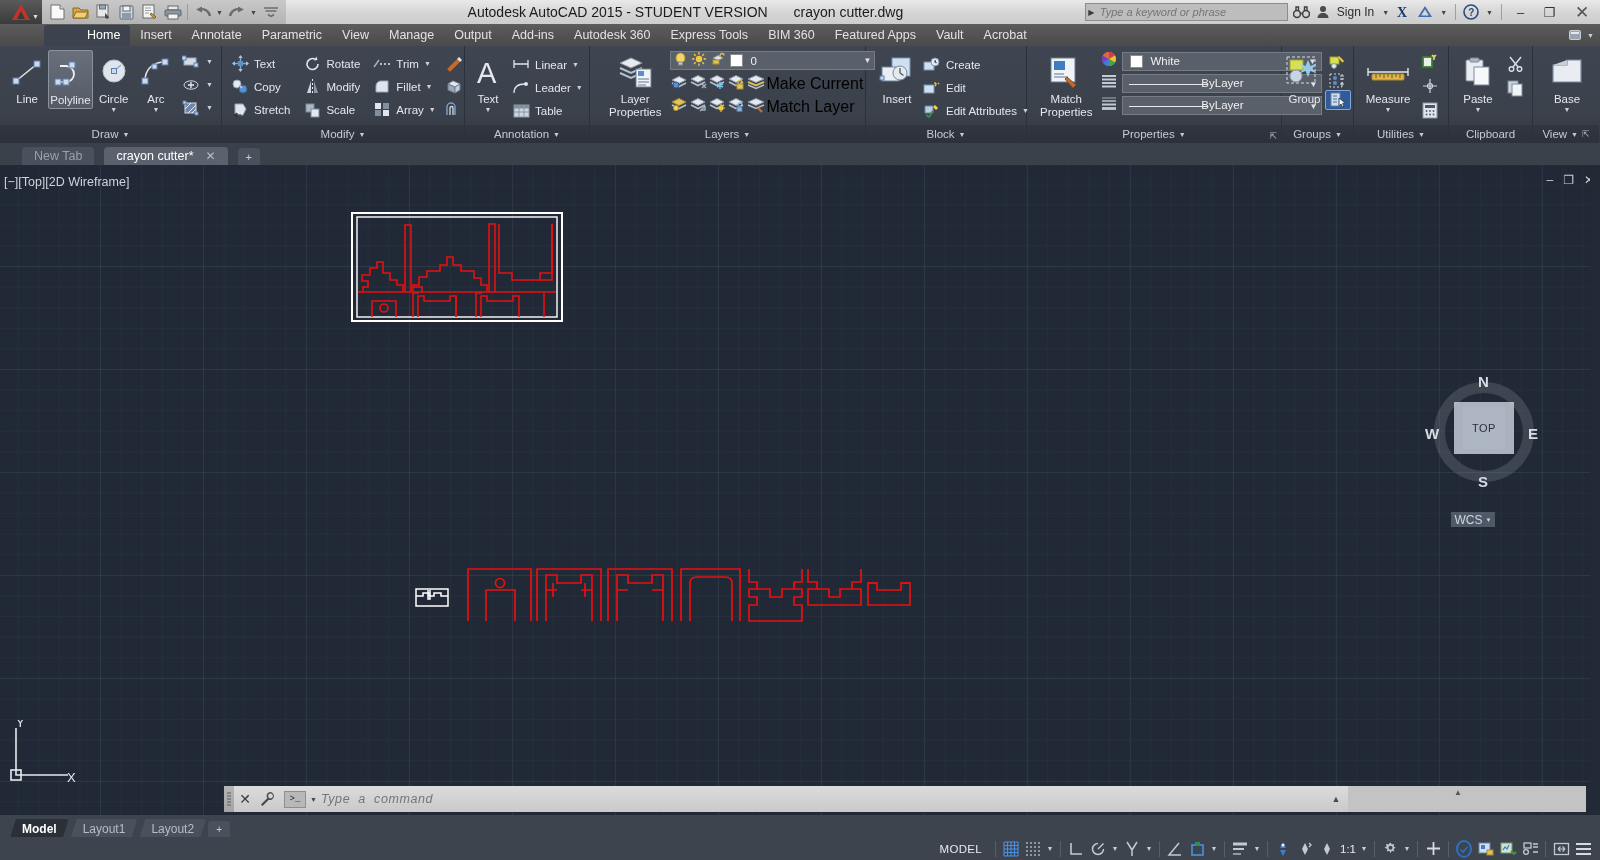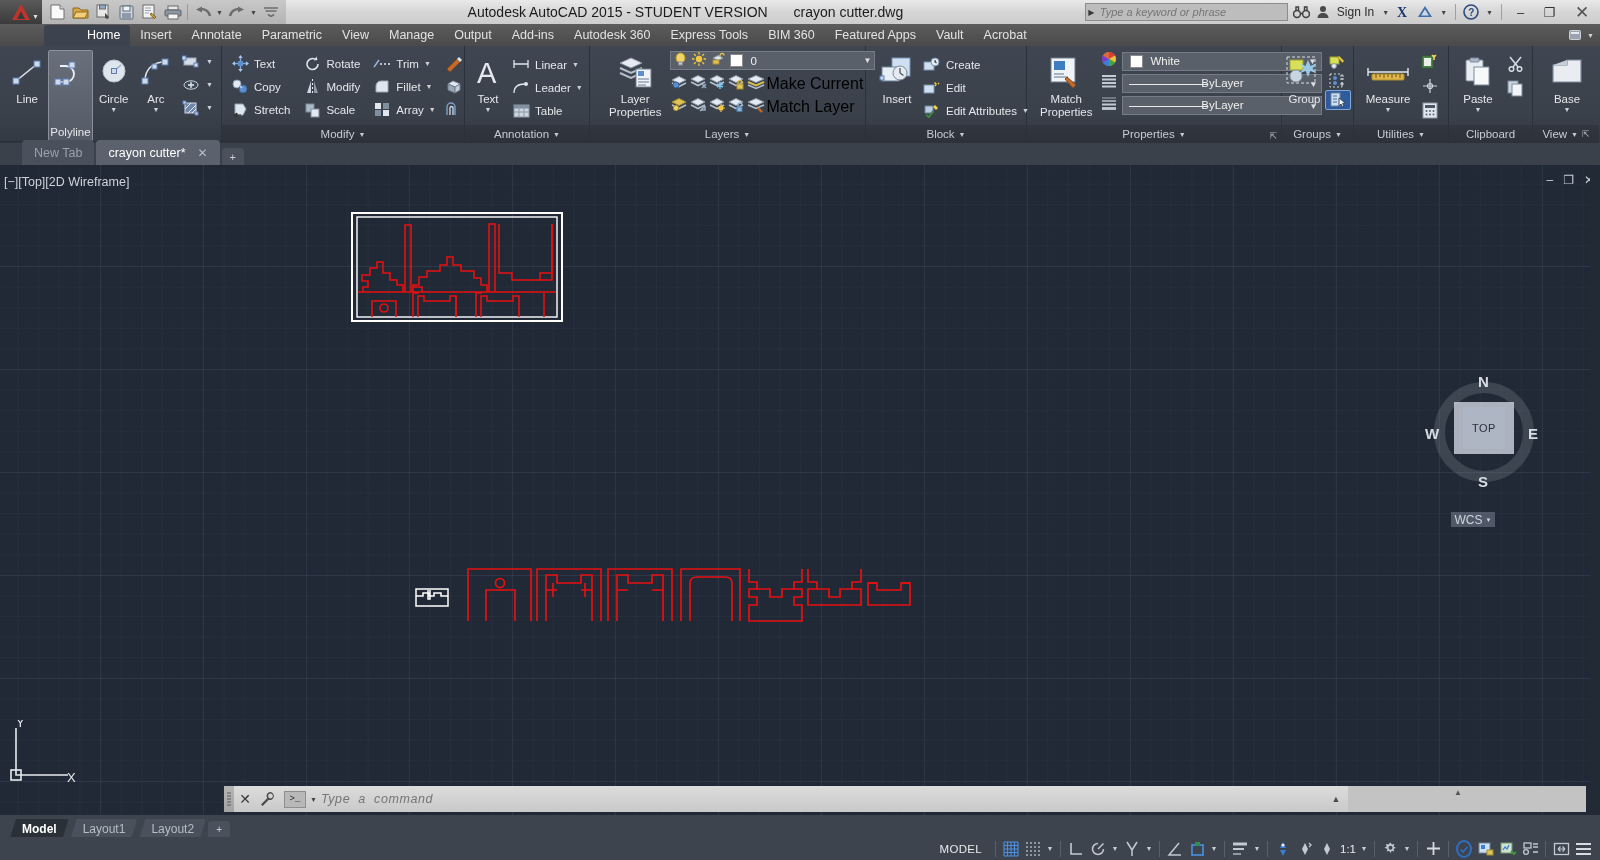--- a/index.html
+++ b/index.html
@@ -93,21 +93,21 @@
     height:18px; font-size:11.5px; color:#c6cbd3; text-align:center;
     display:flex; align-items:center; justify-content:center; gap:4px;
     background: rgba(0,0,0,0.12);
   }
   .panel-title .tcaret { font-size:7px; color:#c6cbd3; }
 
   .bigbtn { width:46px; display:flex; flex-direction:column; align-items:center;
             padding:2px 1px; cursor:pointer; border-radius:2px; }
   .bigbtn.wide { width:56px; }
   .bigbtn.selected { background: linear-gradient(to bottom,#6a707b,#555b66);
-                     border:1px solid #8c929c;gap:32px; }
+                     border:1px solid #8c929c; }
   .bigbtn .ico { height:40px; display:flex; align-items:center; justify-content:center; }
   .bigbtn .lbl { font-size:11.5px; color:#e4e7ec; margin-top:1px; text-align:center; line-height:12px;}
   .bigbtn .dcaret { font-size:7px; color:#cdd2d9; line-height:7px; margin-top:1px;}
 
   .smallrow { display:flex; align-items:center; height:23px; cursor:pointer; padding:0 2px;}
   .smallrow .sico { width:20px; height:20px; display:flex; align-items:center; justify-content:center;}
   .smallrow .slbl { font-size:11.5px; color:#e4e7ec; margin-left:4px; white-space:nowrap;}
   .smallrow .scaret { font-size:7px; color:#cdd2d9; margin-left:5px;}
   .col { display:flex; flex-direction:column; }
 
@@ -127,23 +127,23 @@
   .prop-row { display:flex; align-items:center; gap:5px; margin-bottom:2px;}
   .swatch-white { width:13px;height:13px;background:#fff;border:1px solid #8a8a8a;}
 
   .dlg-launch { position:absolute; right:4px; bottom:2px; font-size:9px; color:#aeb4bc; cursor:pointer;}
 
   
   .doctabs {
     position:absolute; left:0; top:143px; width:1600px; height:22px;
     background:#3a414b; display:flex; align-items:flex-end; padding-left:22px;
   }
-  .dtab { height:25px; display:flex; align-items:center; padding:0 12px;
+  .dtab { height:18px; display:flex; align-items:center; padding:0 12px;
           border-radius:4px 4px 0 0; font-size:12.5px; cursor:pointer;
-          background:#4a515c; color:#9aa1ab; margin-right:2px; }
+          background:#4a515c; color:#9aa1ab; margin-right:10px; }
   .dtab.active { background:#5b626d; color:#ffffff; }
   .dtab .x { margin-left:12px; font-size:12px; color:#b9bec6;}
   .dplus { width:22px; height:17px; border-radius:4px 4px 0 0; background:#4a515c;
            display:flex;align-items:center;justify-content:center;color:#c9ced5;font-size:11px;cursor:pointer;}
 
   
   .canvas {
     position:absolute; left:0; top:165px; width:1600px; height:650px;
     background:#212936; overflow:hidden;
   }

